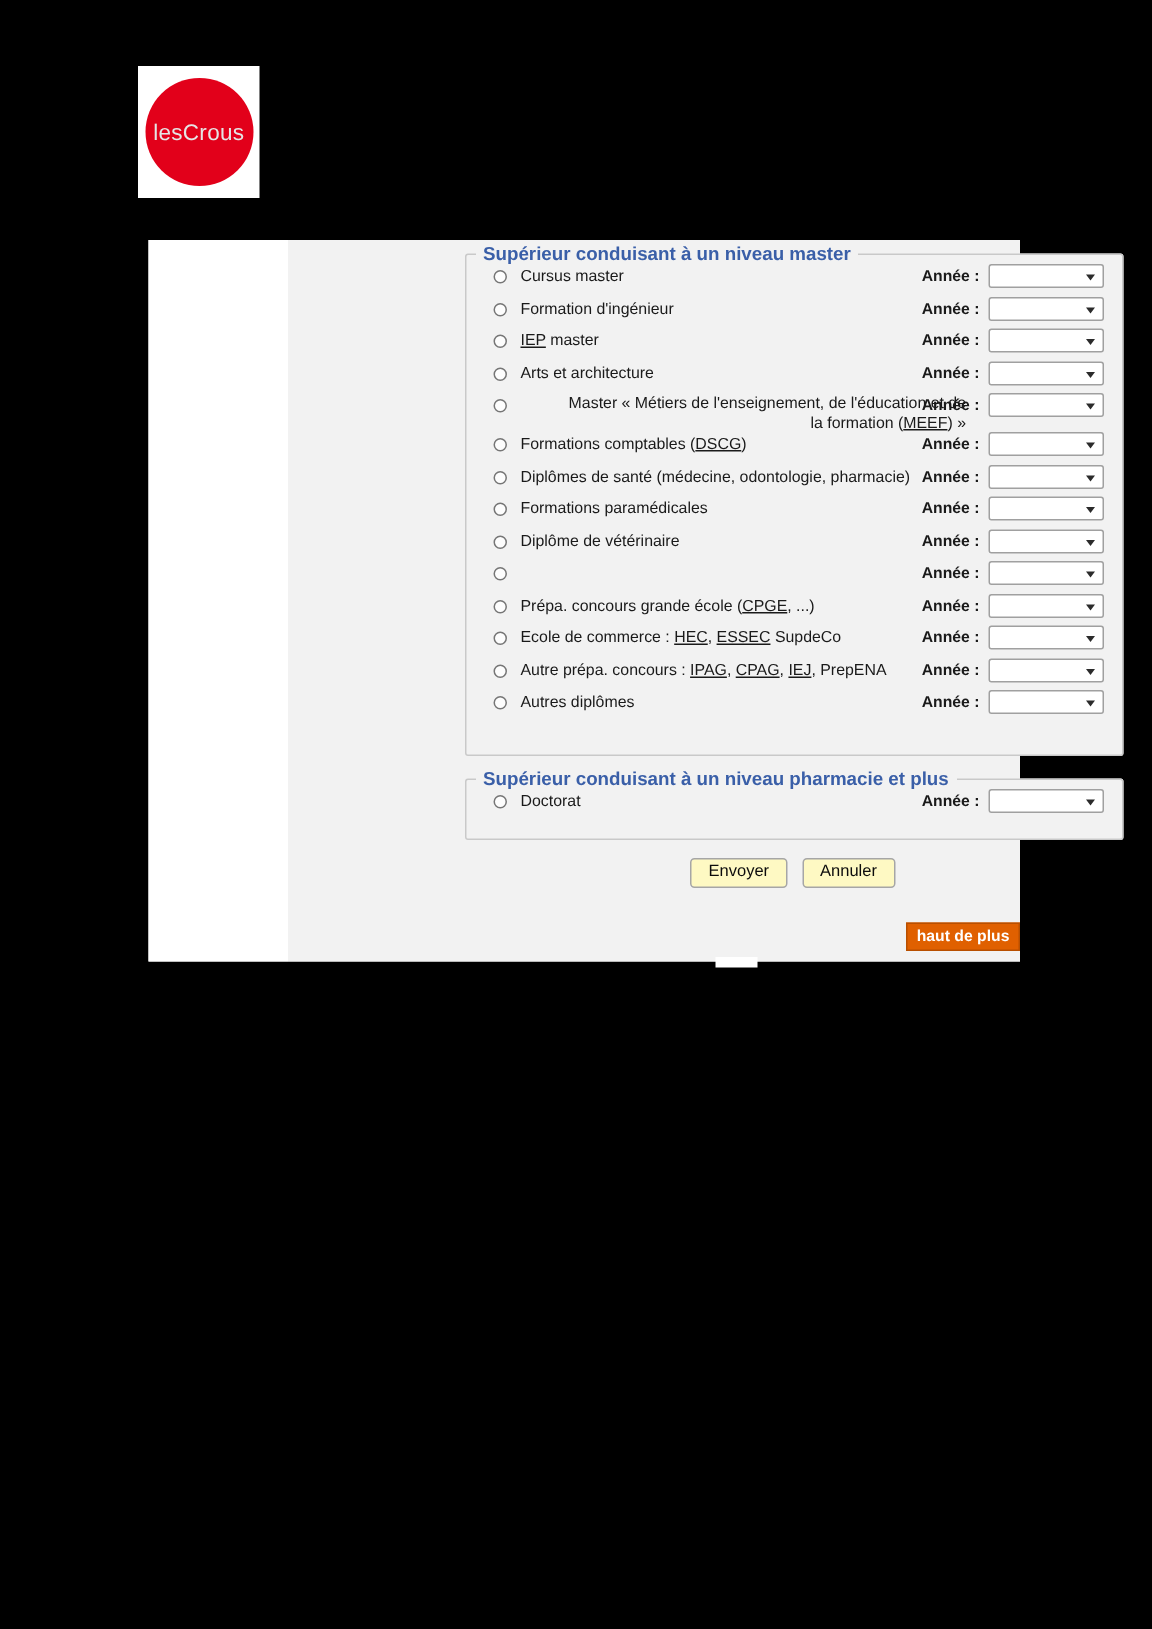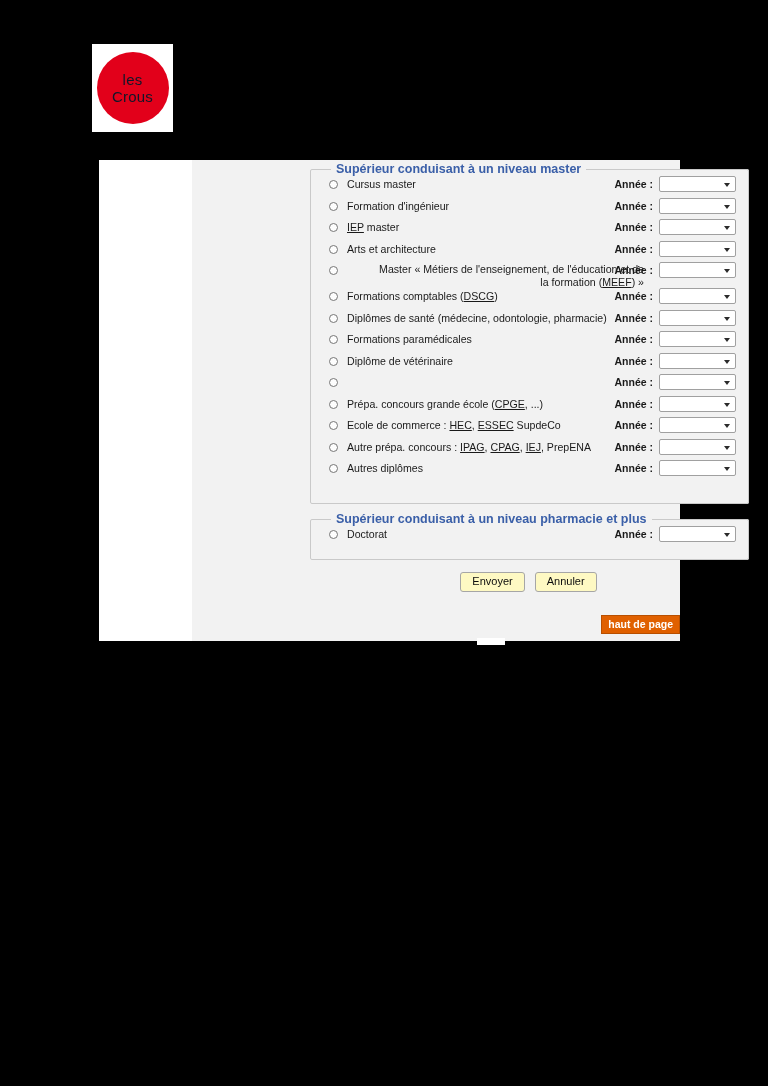--- a/index.html
+++ b/index.html
@@ -28,25 +28,24 @@
     justify-content: center;
   }
   .logo-circle {
     width: 72px;
     height: 72px;
     border-radius: 50%;
     background: #e2001a;
     display: flex;
     align-items: center;
     justify-content: center;
-    color: #0f172a;
+    color: #e5e5e5;
     font-size: 15px;
     letter-spacing: .2px;
     white-space: nowrap;
-    flex-direction: column;
   }
   .logo-circle .light { font-weight: 400; }
   .logo-circle .bold  { font-weight: 400; }
 
   
   .page {
     position: absolute;
     left: 99px;
     top: 160px;
     width: 581px;
@@ -75,21 +74,21 @@
     border-radius: 2px;
     background: #f2f2f2;
     margin: 0;
     padding: 0;
   }
   fieldset.block legend {
     color: #3a5fa8;
     font-size: 12.5px;
     font-weight: 700;
     padding: 0 5px;
-    margin-left: 20px;
+    margin-left: 6px;
   }
   #block-master { left: 118px; top: 2px; width: 437px; height: 340px; }
   #block-doctorat { left: 118px; top: 352px; width: 437px; height: 46px; }
 
   .rows { position: relative; padding: 0; margin: 0; text-align: right; }
 
   .row {
     position: relative;
     display: flex;
     align-items: flex-start;
@@ -338,16 +337,16 @@
             </span>
           </div>
         </div>
     </fieldset>
 
     <div class="btn-bar">
       <button class="btn">Envoyer</button>
       <button class="btn">Annuler</button>
     </div>
 
-    <div class="top-link">haut de page</div>
+    <div class="top-link">haut de plus</div>
     <div class="bottom-strip"></div>
   </div>
 </div>
 
 </body></html>

